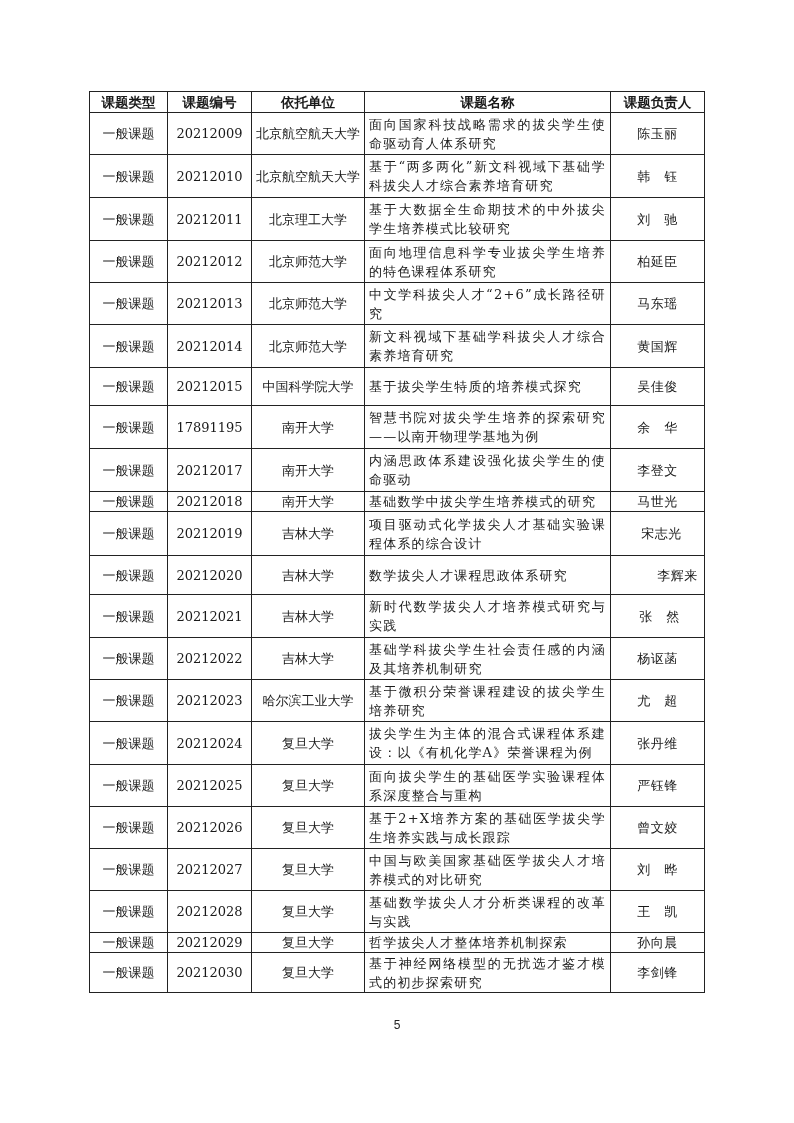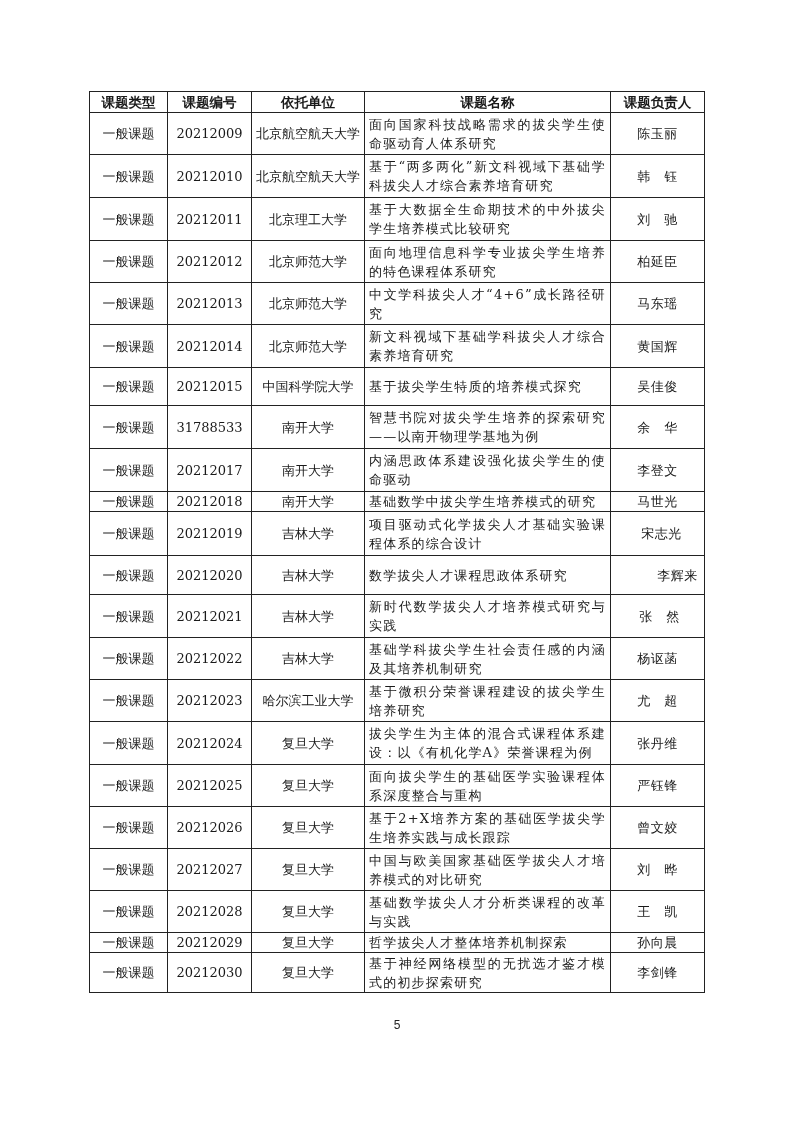--- a/index.html
+++ b/index.html
@@ -62,40 +62,40 @@
         <td class="c" style="height: 41px;">一般课题</td>
         <td class="c" style="height: 41px;">20212012</td>
         <td class="c" style="height: 41px;">北京师范大学</td>
         <td class="title" style="height: 41px;">面向地理信息科学专业拔尖学生培养的特色课程体系研究</td>
         <td class="name" style="height: 41px;">柏延臣</td>
       </tr>
       <tr style="height: 42px;">
         <td class="c" style="height: 41px;">一般课题</td>
         <td class="c" style="height: 41px;">20212013</td>
         <td class="c" style="height: 41px;">北京师范大学</td>
-        <td class="title" style="height: 41px;">中文学科拔尖人才“4+6”成长路径研究</td>
+        <td class="title" style="height: 41px;">中文学科拔尖人才“2+6”成长路径研究</td>
         <td class="name" style="height: 41px;">马东瑶</td>
       </tr>
       <tr style="height: 43px;">
         <td class="c" style="height: 42px;">一般课题</td>
         <td class="c" style="height: 42px;">20212014</td>
         <td class="c" style="height: 42px;">北京师范大学</td>
         <td class="title" style="height: 42px;">新文科视域下基础学科拔尖人才综合素养培育研究</td>
         <td class="name" style="height: 42px;">黄国辉</td>
       </tr>
       <tr style="height: 38px;">
         <td class="c" style="height: 37px;">一般课题</td>
         <td class="c" style="height: 37px;">20212015</td>
         <td class="c" style="height: 37px;">中国科学院大学</td>
         <td class="title" style="height: 37px; font-family: Liberation Serif, serif;">基于拔尖学生特质的培养模式探究</td>
         <td class="name" style="height: 37px;">吴佳俊</td>
       </tr>
       <tr style="height: 43px;">
         <td class="c" style="height: 42px;">一般课题</td>
-        <td class="c" style="height: 42px;">31788533</td>
+        <td class="c" style="height: 42px;">17891195</td>
         <td class="c" style="height: 42px;">南开大学</td>
         <td class="title" style="height: 42px;">智慧书院对拔尖学生培养的探索研究——以南开物理学基地为例</td>
         <td class="name" style="height: 42px;">余　华</td>
       </tr>
       <tr style="height: 43px;">
         <td class="c" style="height: 42px;">一般课题</td>
         <td class="c" style="height: 42px;">20212017</td>
         <td class="c" style="height: 42px;">南开大学</td>
         <td class="title" style="height: 42px;">内涵思政体系建设强化拔尖学生的使命驱动</td>
         <td class="name" style="height: 42px;">李登文</td>

